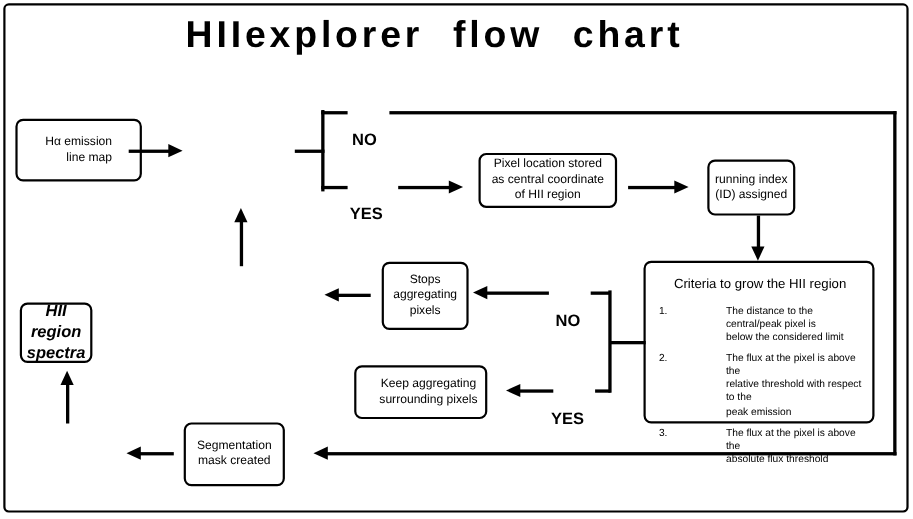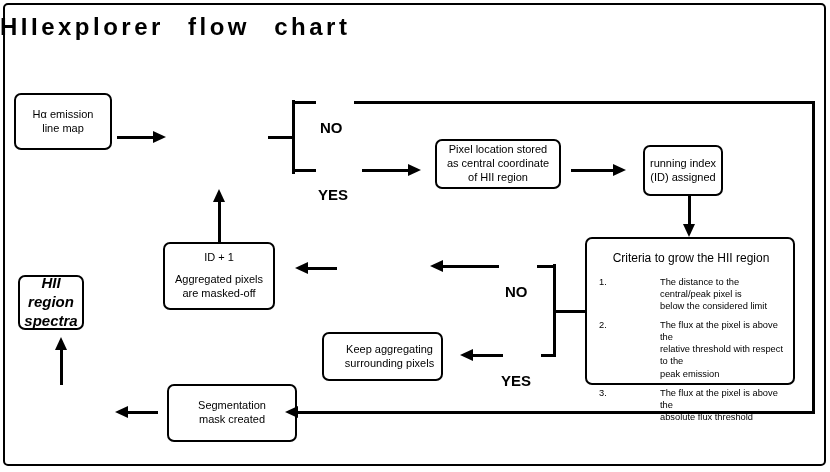--- a/index.html
+++ b/index.html
@@ -2,40 +2,40 @@
 <html><head>
 <meta charset="utf-8">
 <style>
   html,body{margin:0;padding:0;background:#ffffff;}
   #canvas{
     position:relative;width:830px;height:472px;background:#ffffff;overflow:hidden;
     font-family:"Liberation Sans","DejaVu Sans",sans-serif;color:#000;
   }
   .frame{position:absolute;left:3px;top:3px;right:4px;bottom:6px;border:2px solid #000;border-radius:5px;}
   .title{
-    position:absolute;left:0;top:13px;width:790px;text-align:left;
-    font-size:24px;font-weight:bold;letter-spacing:3.5px;word-spacing:14px;
+    position:absolute;left:0;top:13px;width:790px;text-align:center;
+    font-size:34px;font-weight:bold;letter-spacing:3.5px;word-spacing:14px;
   }
   .box{
     position:absolute;background:#fff;border:2px solid #000;border-radius:7px;
     display:flex;align-items:center;justify-content:center;text-align:center;
     font-size:11px;line-height:1.25;white-space:pre-line;box-sizing:border-box;padding:2px;
   }
   
-  .n-ha{left:14px;top:93px;width:98px;height:57px;}
+  .n-ha{left:14px;top:108px;width:115px;height:57px;text-align:right;}
   .n-findpeak{left:169px;top:91px;width:100px;height:95px;}
   .n-pixloc{left:435px;top:139px;width:126px;height:50px;}
   .n-runidx{left:643px;top:145px;width:80px;height:51px;}
   .n-criteria{left:585px;top:237px;width:210px;height:148px;display:block;text-align:left;padding:8px 10px 6px 12px;white-space:normal;}
   .n-idinc{left:163px;top:242px;width:112px;height:68px;flex-direction:column;}
   .n-stops{left:347px;top:238px;width:79px;height:62px;}
   .n-keep{left:322px;top:332px;width:121px;height:49px;padding-left:16px;}
   .n-spectra{left:18px;top:275px;width:66px;height:55px;font-weight:bold;font-size:15px;font-style:italic;}
   .n-cube{left:23px;top:385px;width:78px;height:55px;}
-  .n-seg{left:167px;top:384px;width:130px;height:58px;}
+  .n-seg{left:167px;top:384px;width:92px;height:58px;}
   .crit-title{font-size:12px;text-align:center;margin:4px 0 10px 0;white-space:nowrap;}
   .crit-item{display:flex;font-size:9.3px;line-height:1.3;margin-bottom:7px;}
   .crit-num{width:13px;flex:0 0 13px;}
   .crit-text{white-space:pre-line;margin-left:48px;}
   .idinc-l1{margin-bottom:8px;}
   
   .clabel{position:absolute;font-size:15px;font-weight:bold;line-height:1;margin-top:24px;}
   .l-no-top{left:320px;top:96px;}
   .l-yes-top{left:318px;top:163px;}
   .l-no-mid{left:505px;top:260px;}
@@ -85,24 +85,24 @@
 relative threshold with respect to the
 peak emission</span>
     </div>
     <div class="crit-item">
       <span class="crit-num">3.</span>
       <span class="crit-text">The flux at the pixel is above the
 absolute flux threshold</span>
     </div>
   </div>
 
-  <div class="box n-idinc">
-    <span class="idinc-l1">ID + 1</span>
-    <span>Aggregated pixels
-are masked-off</span>
+  <div class="box n-stops">
+    <span>Stops
+aggregating
+pixels</span>
   </div>
   <div class="box n-keep">
     <span>Keep aggregating
 surrounding pixels</span>
   </div>
   <div class="box n-spectra">
     <span>HII region
 spectra</span>
   </div>
   <div class="box n-seg">

